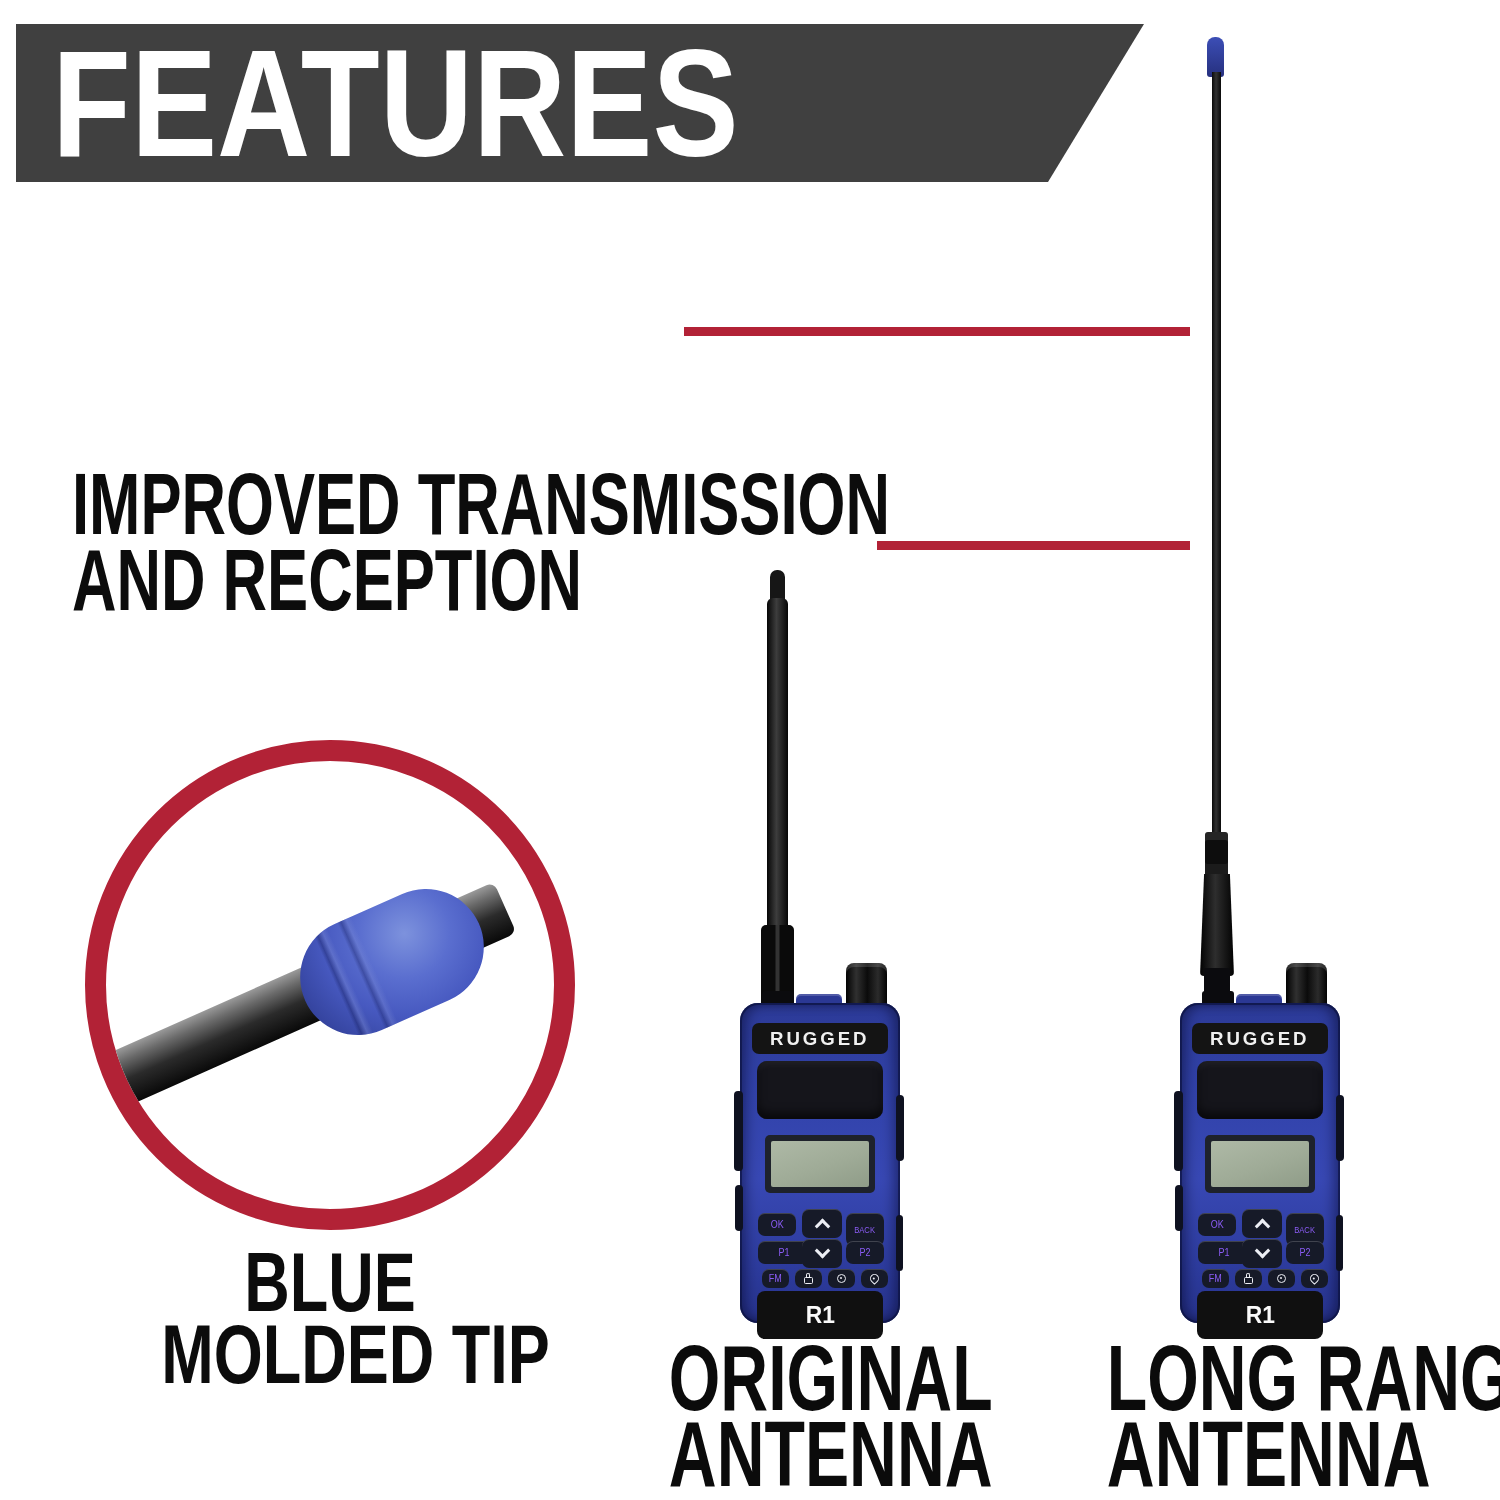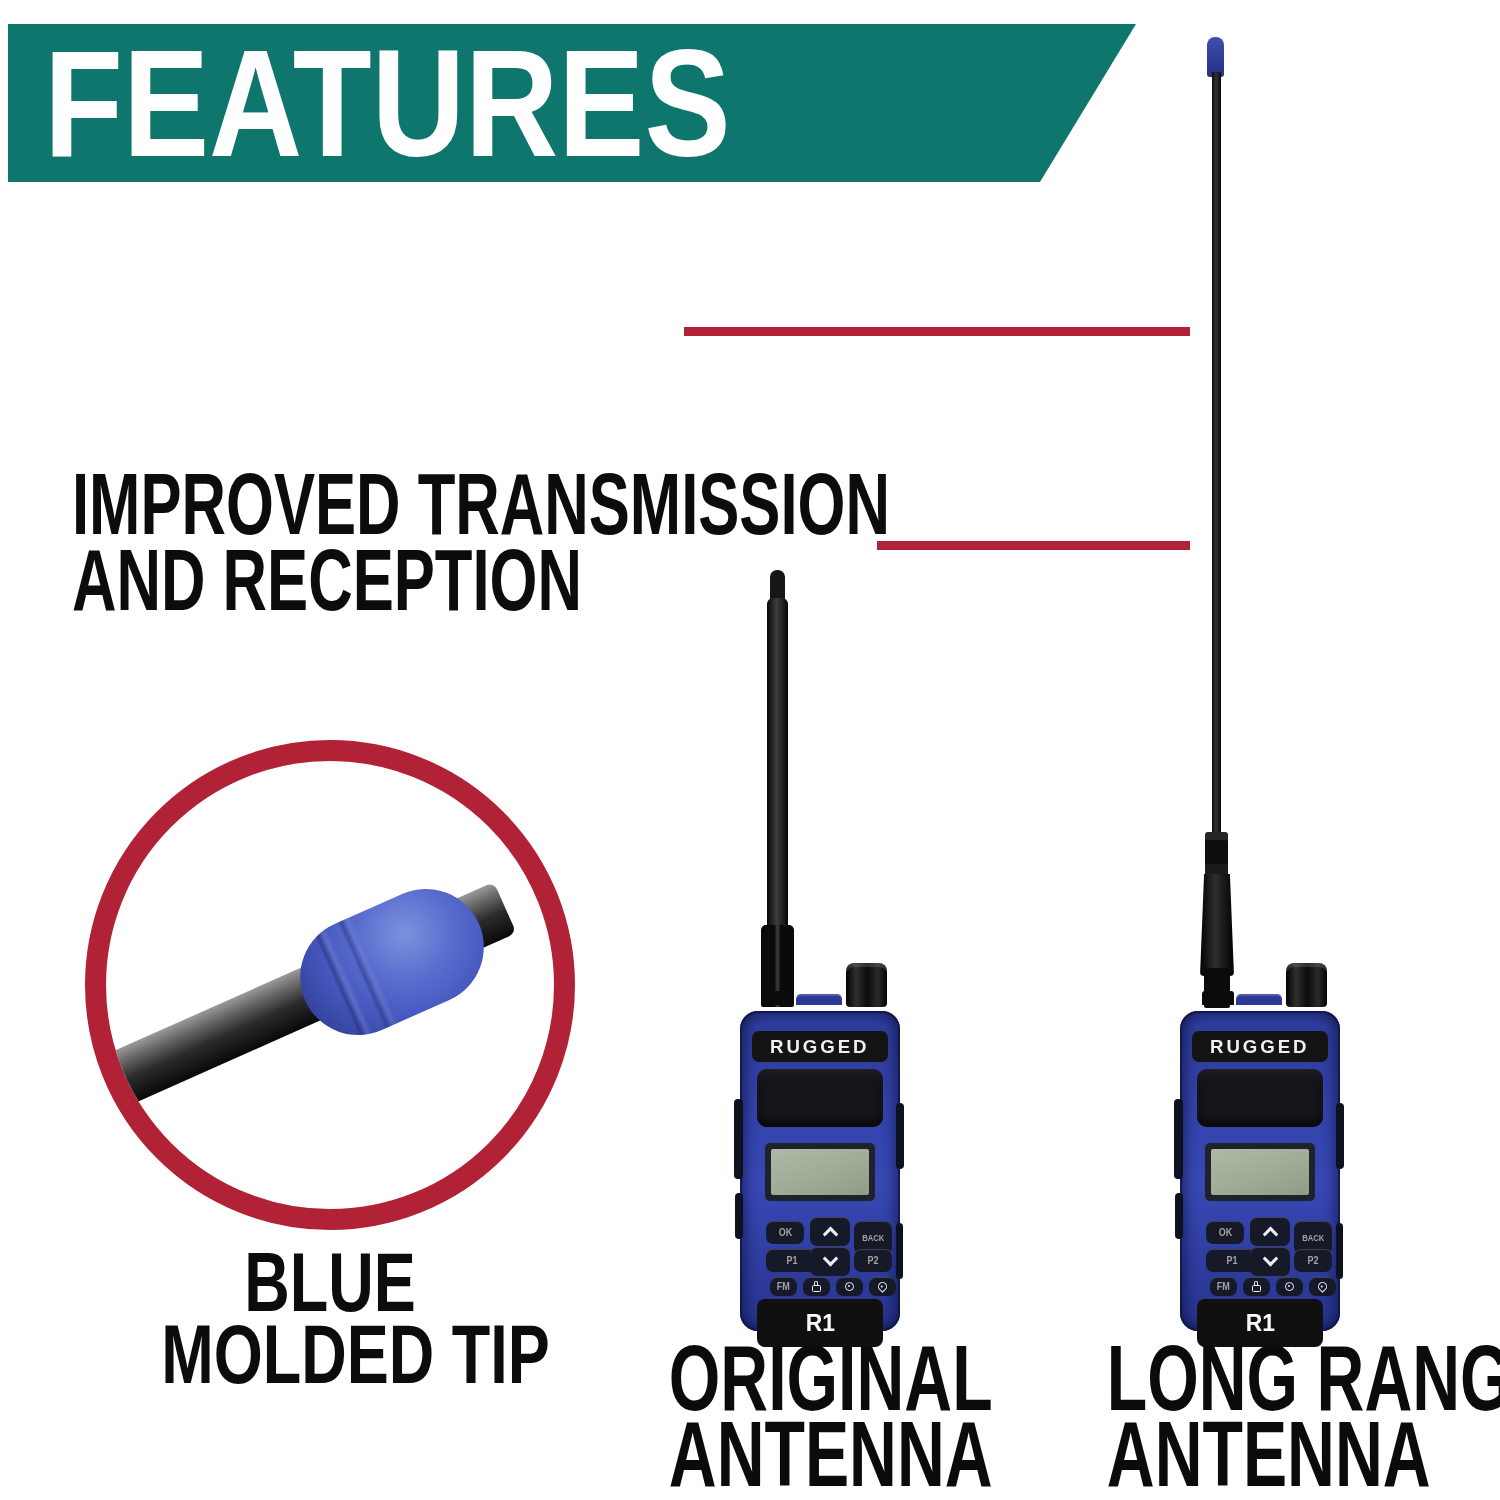--- a/index.html
+++ b/index.html
@@ -1,21 +1,21 @@
 <!DOCTYPE html>
 <html><head>
 <meta charset="utf-8">
 <style>
   html,body{margin:0;padding:0;background:#ffffff;}
   .canvas{position:relative;width:1500px;height:1500px;background:#ffffff;overflow:hidden;
           font-family:"Liberation Sans", sans-serif;}
   .abs{position:absolute;}
 
   
-  .banner{position:absolute;left:8px;top:24px;width:1128px;height:158px;background:#0f766e;
+  .banner{position:absolute;left:16px;top:24px;width:1128px;height:158px;background:#404040;
           clip-path:polygon(0 0,100% 0,calc(100% - 96px) 100%,0 100%);}
   .banner-text{position:absolute;left:36px;top:0;line-height:158px;font-size:152px;font-weight:bold;
           color:#ffffff;white-space:nowrap;display:inline-block;transform:scaleX(.85);transform-origin:left center;}
 
   
   .feature{position:absolute;color:#0c0c0c;font-weight:bold;}
   .feature .fline{display:block;font-size:88px;line-height:76px;white-space:nowrap;
           transform:scaleX(.70);transform-origin:left center;}
   .f1{left:88px;top:288px;}
   .f2{left:72px;top:466px;}
@@ -60,41 +60,41 @@
   .antL-conn{left:1204px;top:968px;width:26px;height:40px;background:#0b0b0e;border-radius:2px;}
 
   
   .radio{position:absolute;width:160px;height:320px;}
   .radio .ant-mount{position:absolute;left:22px;top:-12px;width:32px;height:14px;background:#0b0b0e;border-radius:3px 3px 0 0;}
   .radio .top-hump{position:absolute;left:56px;top:-9px;width:46px;height:11px;background:#2b3894;border-radius:5px 5px 0 0;
             box-shadow:inset 0 2px 0 rgba(255,255,255,.18);}
   .radio .knob{position:absolute;left:106px;top:-40px;width:41px;height:44px;border-radius:8px 8px 4px 4px;
             background:linear-gradient(90deg,#020202,#303030 25%,#0b0b0b 52%,#2b2b2b 78%,#020202);
             box-shadow:inset 0 4px 0 rgba(255,255,255,.14);}
-  .radio .body{position:absolute;left:0;top:8px;width:160px;height:320px;border-radius:18px;
+  .radio .body{position:absolute;left:0;top:0;width:160px;height:320px;border-radius:18px;
             background:linear-gradient(180deg,#2c3a97 0%,#3243ab 30%,#3848b4 55%,#2c3a9b 85%,#27338c 100%);
             box-shadow:inset 0 0 0 2px rgba(10,16,60,.6), inset -7px 0 12px rgba(0,0,25,.38), inset 7px 0 12px rgba(0,0,25,.38);}
   .radio .sbtn{position:absolute;background:#0e1120;border-radius:4px;}
   .radio .sl1{left:-6px;top:88px;width:9px;height:80px;}
   .radio .sl2{left:-5px;top:182px;width:8px;height:46px;}
   .radio .sr1{left:156px;top:92px;width:8px;height:66px;}
   .radio .sr2{left:156px;top:212px;width:7px;height:56px;}
   .radio .brand{position:absolute;left:12px;top:20px;width:136px;height:31px;background:#141414;border-radius:7px;
             display:flex;align-items:center;justify-content:center;}
   .radio .brand-txt{color:#f0f0f0;font-weight:bold;font-size:19px;letter-spacing:3px;white-space:nowrap;
             transform:scaleX(.98);}
   .radio .grille{position:absolute;left:17px;top:58px;width:126px;height:58px;border-radius:10px;
             background:#15151b;
             box-shadow:inset 0 -6px 10px rgba(0,0,0,.6), inset 0 4px 6px rgba(255,255,255,.05);}
   .radio .lcd{position:absolute;left:25px;top:132px;width:110px;height:58px;background:#1e222b;border-radius:5px;
             box-sizing:border-box;padding:6px;}
   .radio .screen{width:100%;height:100%;border-radius:2px;
             background:linear-gradient(160deg,#aeb9a6 0%,#9fab97 55%,#8f9c88 100%);}
-  .radio .key{position:absolute;background:#161a28;border-radius:7px;color:#a3a3a3;font-weight:bold;
-            display:flex;align-items:center;justify-content:center;box-shadow:inset 0 1px 0 rgba(255,255,255,.18);margin-left:8px;}
+  .radio .key{position:absolute;background:#161a28;border-radius:7px;color:#8b5cf6;font-weight:normal;
+            display:flex;align-items:center;justify-content:center;box-shadow:inset 0 1px 0 rgba(255,255,255,.18);}
   .radio .key span{font-size:10px;transform:scaleX(.9);}
   .radio .k-back span{font-size:8.5px;}
   .radio .k-ok{left:18px;top:210px;width:38px;height:23px;}
   .radio .k-up{left:62px;top:206px;width:40px;height:29px;}
   .radio .k-back{left:106px;top:210px;width:38px;height:33px;}
   .radio .k-p1{left:18px;top:238px;width:52px;height:23px;}
   .radio .k-dn{left:62px;top:236px;width:40px;height:29px;}
   .radio .k-p2{left:106px;top:238px;width:38px;height:23px;}
   .radio .k-fm{left:22px;top:266px;width:27px;height:19px;}
   .radio .k-lock{left:55px;top:266px;width:27px;height:19px;}

